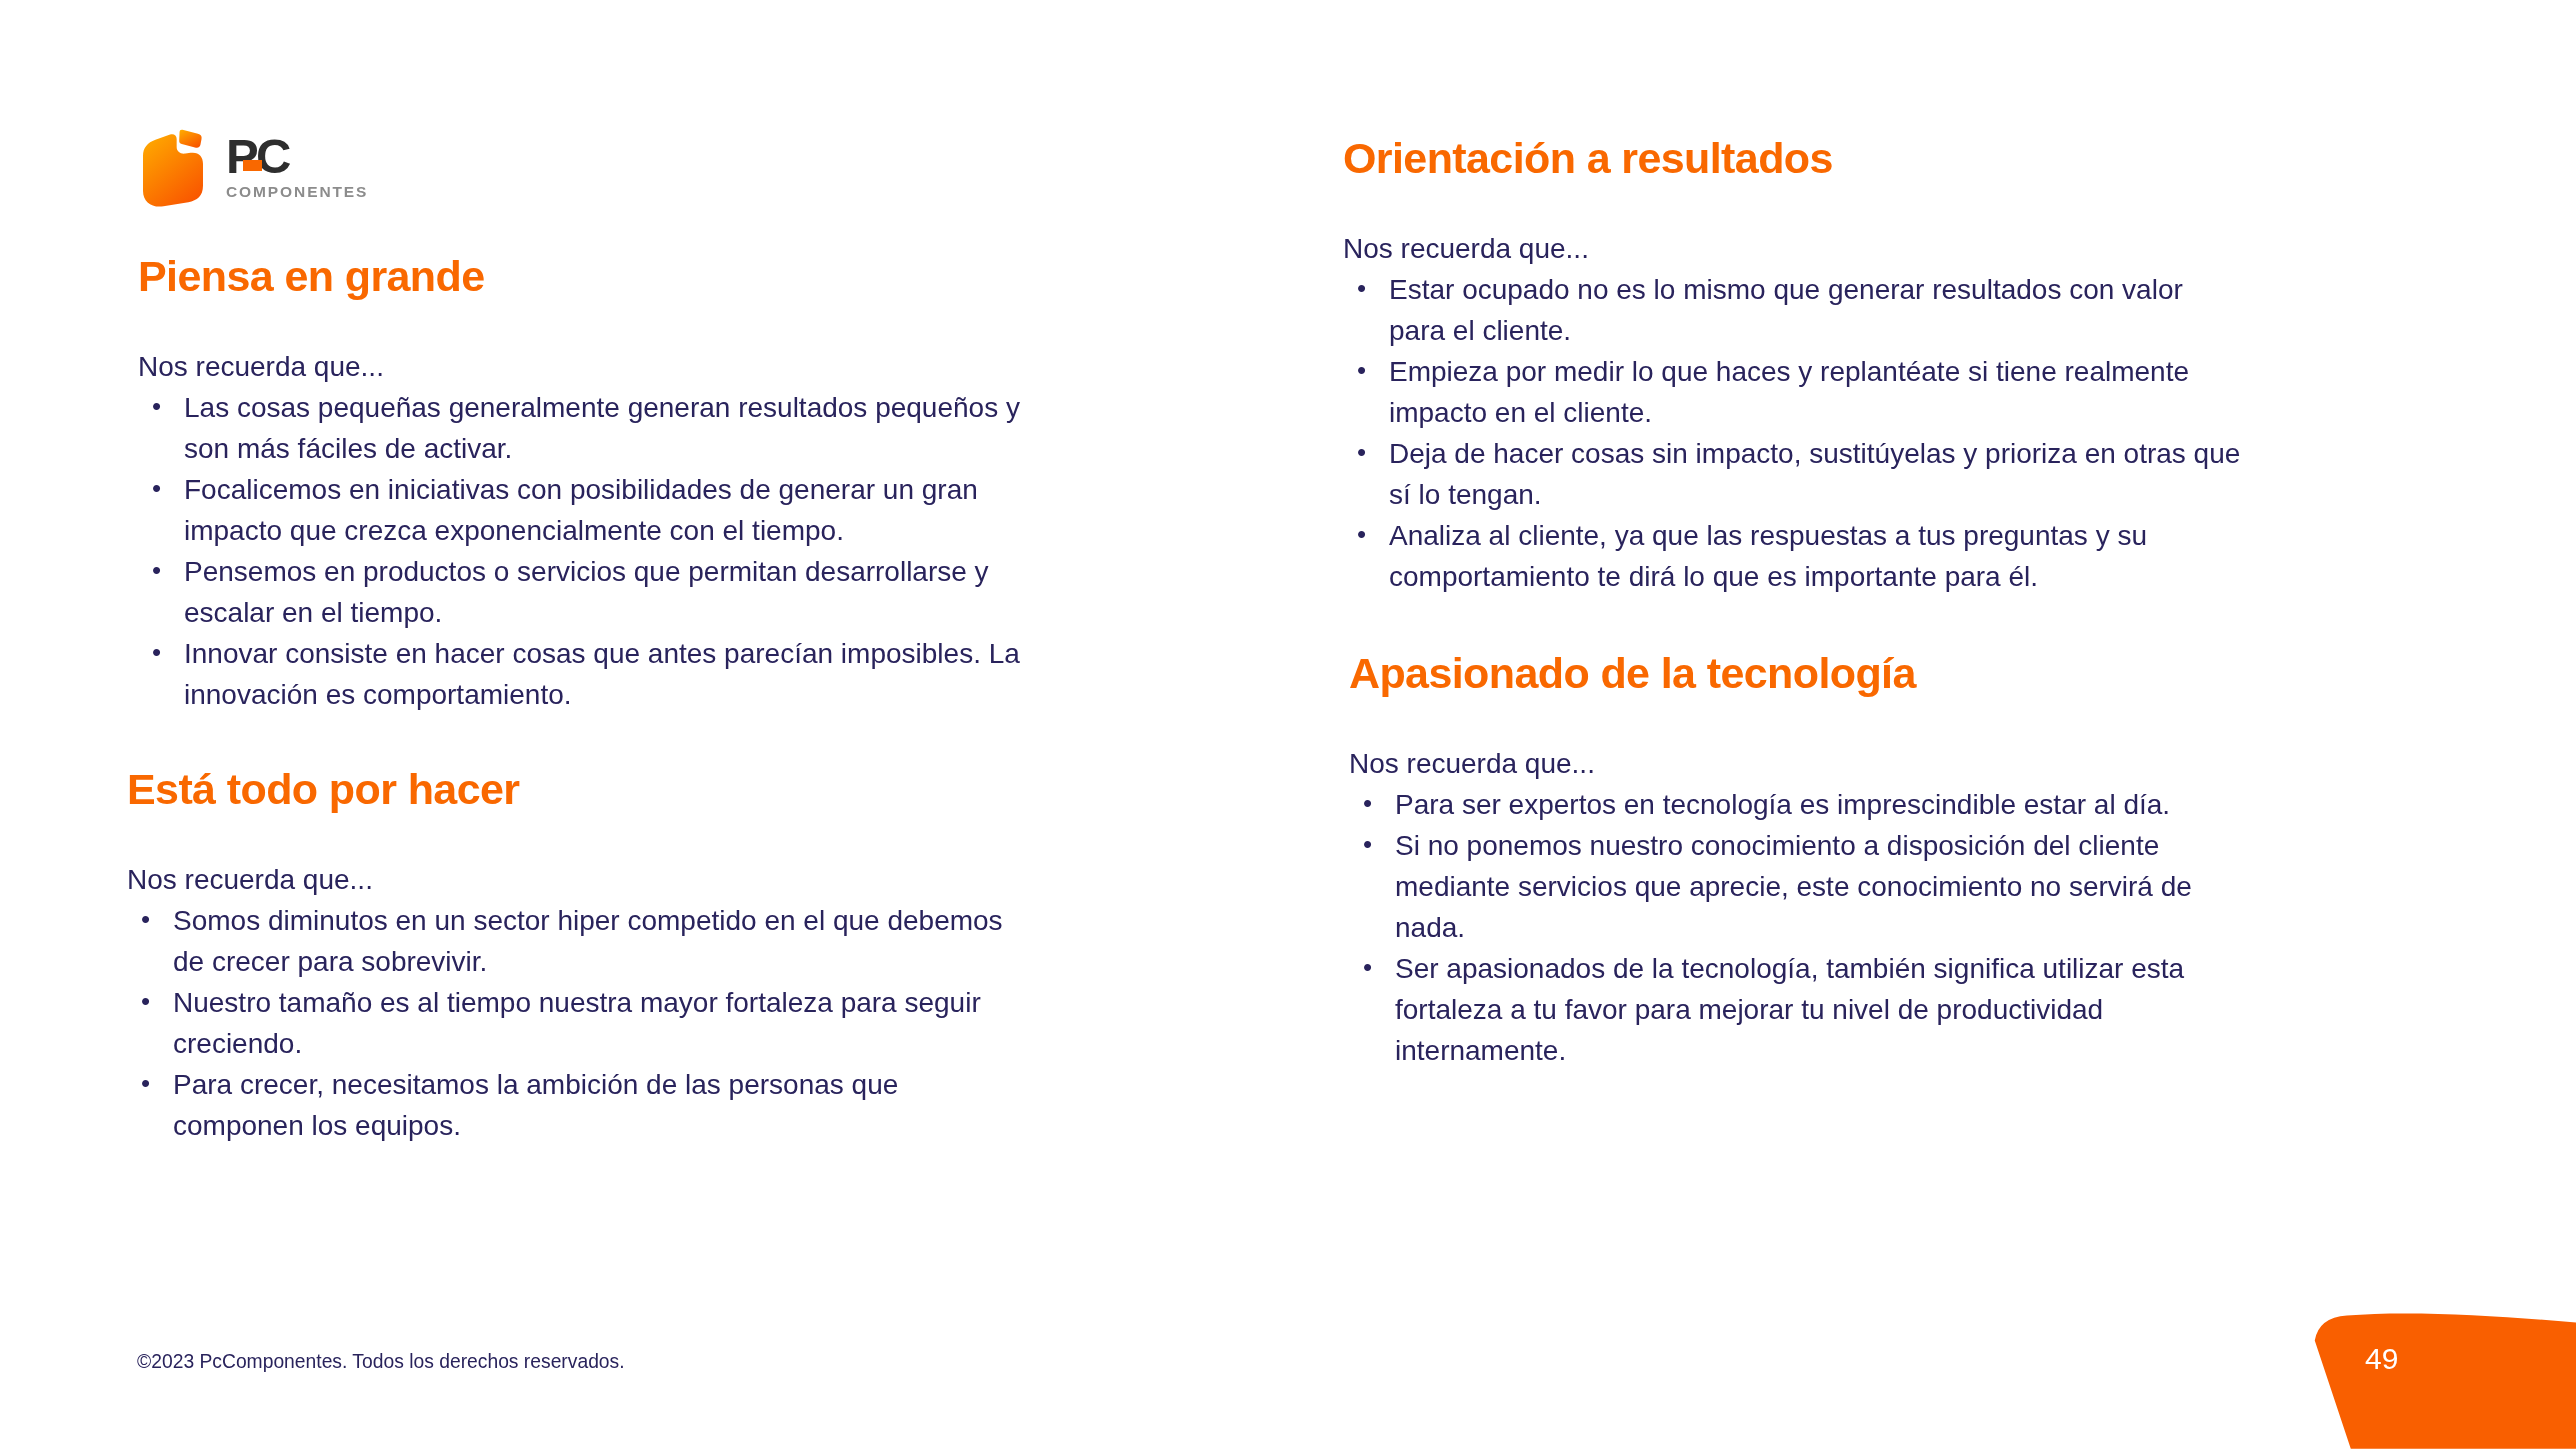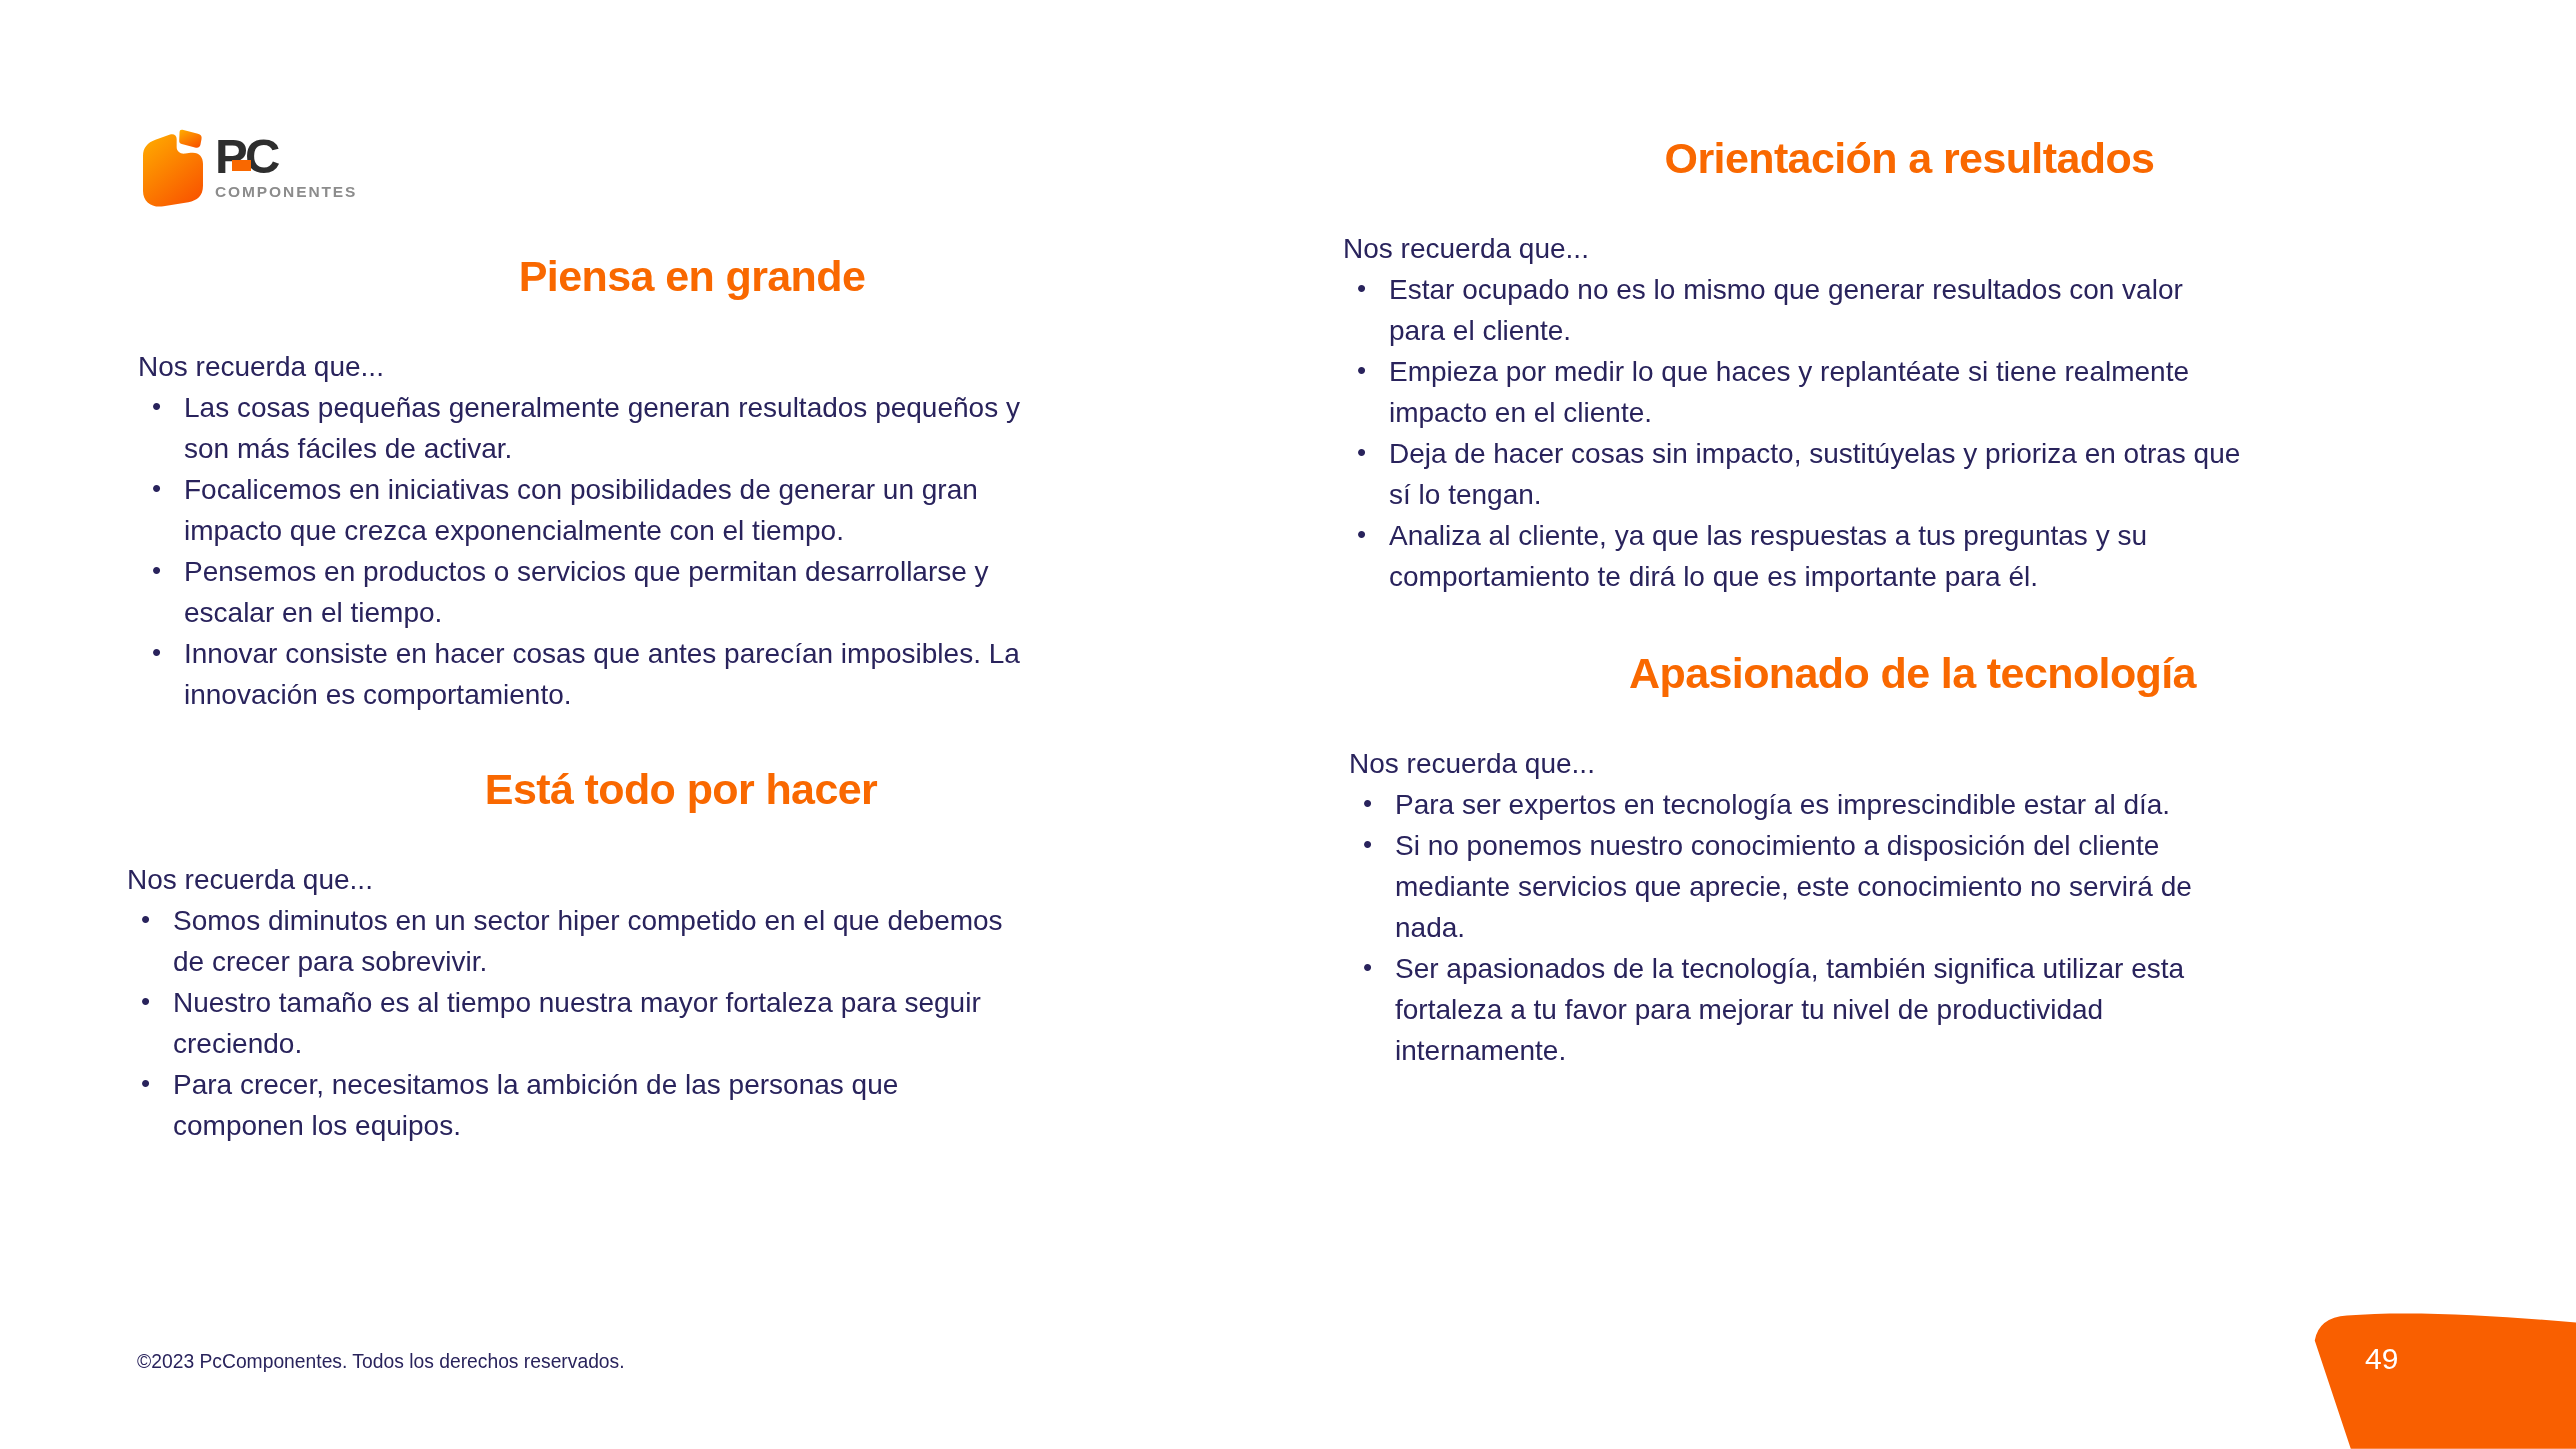--- a/index.html
+++ b/index.html
@@ -15,21 +15,21 @@
     background: #ffffff;
     overflow: hidden;
   }
 
   
   .logo {
     position: absolute;
     left: 135px;
     top: 128px;
     display: flex;
-    gap: 4px;
+    gap: 15px;
     align-items: flex-start;
   }
   .logo-icon { width: 76px; height: 79px; display: block; }
   .logo-text { padding-top: 5.2px; }
   .logo-pc-wrap { position: relative; display: inline-block; }
   .logo-pc {
     font-size: 49px;
     font-weight: 900;
     color: #2e2e2e;
     letter-spacing: -2.6px;
@@ -55,21 +55,20 @@
 
   
   .section { position: absolute; }
   .section-title {
     margin: 0;
     font-size: 43px;
     font-weight: 800;
     letter-spacing: -0.6px;
     line-height: 1;
     color: #f96800;
-    text-align: center;
   }
   .intro {
     margin: 48px 0 0 0;
     font-size: 28px;
     line-height: 41px;
     color: #29235c;
   }
   ul.bullets {
     list-style: none;
     margin: 0;

